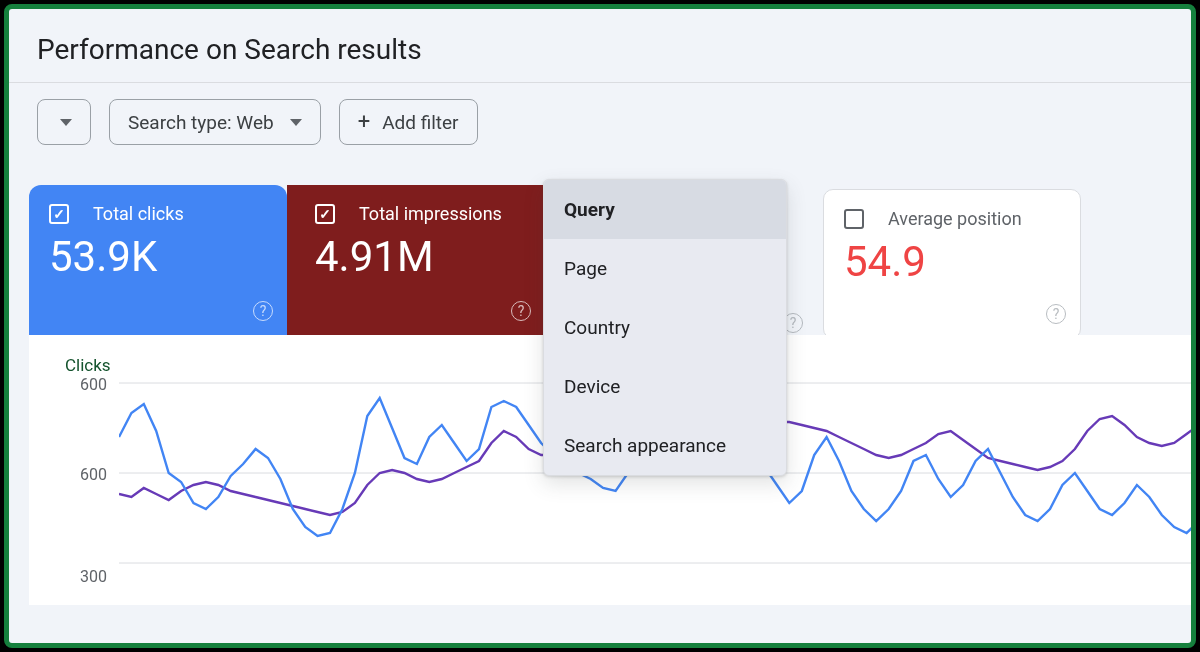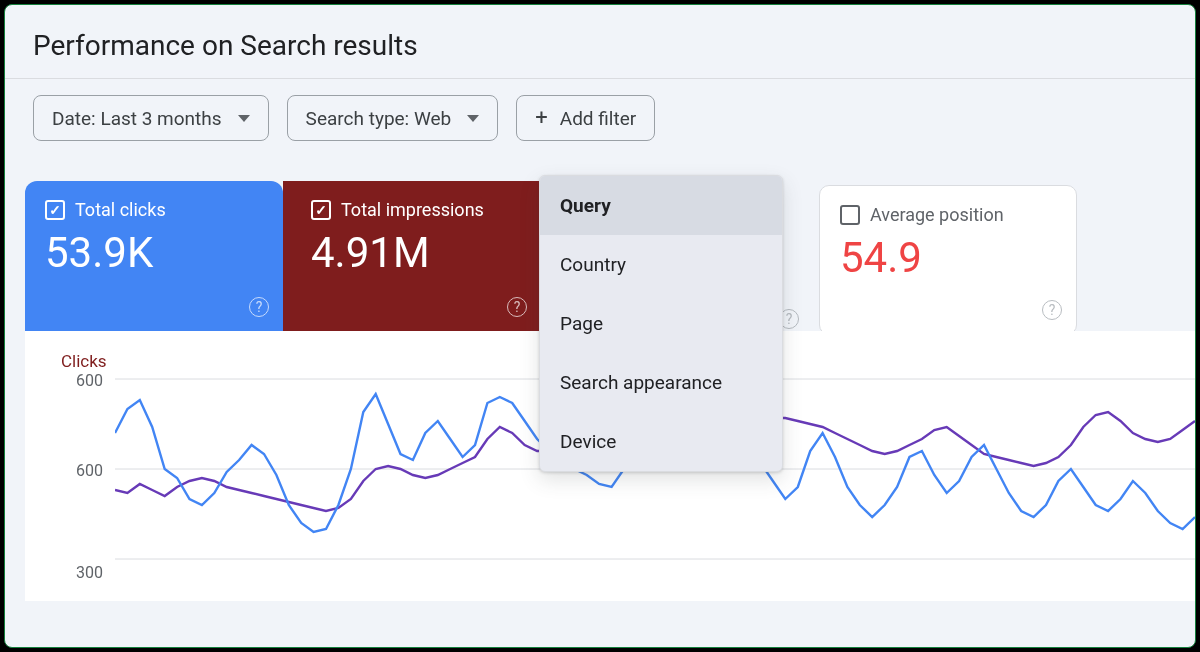--- a/index.html
+++ b/index.html
@@ -9,21 +9,21 @@
     width:1200px; height:652px; overflow:hidden;
     background:#000;
   }
   .outer {
     background:#000;
     width:1200px; height:652px;
     padding:4px;
   }
   .window {
     background:#f1f4f9;
-    border:1px solid #15803d;
+    border:5px solid #15803d;
     border-radius:8px;
     width:100%; height:100%;
     padding:0;
     position:relative;
     overflow:hidden;
   }
 
   .header {
     padding:24px 28px 16px 28px;
     font-size:28px;
@@ -77,21 +77,21 @@
   .card:first-child { border-top-left-radius:12px;}
   .card.clicks { background:#4285f4; }
   .card.impr   { background:#7f1d1d; border-radius:0;padding-left:28px;}   
   .card.pos    {
     background:#fff; color:#5f6368;
     border:1px solid #dadce0;
     border-radius:10px;
     width:258px;
     position:absolute; left:794px; top:4px; 
   }
-  .card .top { display:flex; align-items:center; gap:10px; font-size:18px;}
+  .card .top { display:flex; align-items:center; gap:24px; font-size:18px;}
   .card .value { font-size:42px; font-weight:400; margin-top:8px; }
   .card.pos .value, .card.ctr .value { color:#ef4444;}
   .card.pos .top, .card.ctr .top { color:#5f6368;}
   .help-icon {
     position:absolute; right:14px; bottom:14px;
     width:20px;height:20px;
     border:1.6px solid currentColor;
     border-radius:50%;
     display:flex; align-items:center;justify-content:center;
     font-size:14px;
@@ -111,21 +111,21 @@
   .chart-wrap {
     background:#fff;
     margin:0 0 0 20px;
     width:calc(100% - 20px);
     height:270px;
     position:relative;
     padding-left:72px;
   }
   .chart-label {
     position:absolute; left:36px; top:20px;
-    font-size:17px; color:#7f1d1d;
+    font-size:17px; color:#14532d;
   }
   .ytick {
     position:absolute; left:42px; width:36px;
     text-align:right;
     font-size:16px; color:#5f6368;
   }
   svg.chart-svg { position:absolute; left:90px; top:38px;}
   .line-clicks { stroke:#4285f4; stroke-width:2.4; fill:none;}
   .line-impr   { stroke:#673ab7; stroke-width:2.4; fill:none;}
   .grid { stroke:#dadce0; stroke-width:1;}
@@ -155,21 +155,20 @@
 <body>
 
 <div class="outer">
   <div class="window">
 
     <div class="header">Performance on Search results</div>
     <div class="divider"></div>
 
     <div class="filter-row">
       <div class="chip">
-        <span>Date: Last 3 months</span>
         <span class="caret-down"></span>
       </div>
       <div class="chip">
         <span>Search type: Web</span>
         <span class="caret-down"></span>
       </div>
       <div class="chip">
         <span class="plus">+</span>
         <span>Add filter</span>
       </div>
@@ -216,20 +215,20 @@
         <line class="grid" x1="0" y1="10" x2="1080" y2="10"></line>
         <line class="grid" x1="0" y1="100" x2="1080" y2="100"></line>
         <line class="grid" x1="0" y1="190" x2="1080" y2="190"></line>
         <polyline class="line-impr" id="line-impr" points="0.0,121.0 12.4,124.0 24.8,115.0 37.2,121.0 49.7,127.0 62.1,118.0 74.5,112.0 86.9,109.0 99.3,112.0 111.7,118.0 124.1,121.0 136.6,124.0 149.0,127.0 161.4,130.0 173.8,133.0 186.2,136.0 198.6,139.0 211.0,142.0 223.4,139.0 235.9,130.0 248.3,112.0 260.7,100.0 273.1,97.0 285.5,100.0 297.9,106.0 310.3,109.0 322.8,106.0 335.2,100.0 347.6,94.0 360.0,88.0 372.4,70.0 384.8,58.0 397.2,64.0 409.7,76.0 422.1,82.0 434.5,82.0 446.9,76.0 459.3,70.0 471.7,64.0 484.1,61.0 496.6,58.0 509.0,55.0 521.4,55.0 533.8,58.0 546.2,61.0 558.6,64.0 571.0,67.0 583.4,64.0 595.9,58.0 608.3,52.0 620.7,46.0 633.1,43.0 645.5,46.0 657.9,49.0 670.3,49.0 682.8,52.0 695.2,55.0 707.6,58.0 720.0,64.0 732.4,70.0 744.8,76.0 757.2,82.0 769.7,85.0 782.1,82.0 794.5,76.0 806.9,70.0 819.3,61.0 831.7,58.0 844.1,67.0 856.6,76.0 869.0,85.0 881.4,88.0 893.8,91.0 906.2,94.0 918.6,97.0 931.0,94.0 943.4,88.0 955.9,76.0 968.3,58.0 980.7,46.0 993.1,43.0 1005.5,52.0 1017.9,64.0 1030.3,70.0 1042.8,73.0 1055.2,70.0 1067.6,61.0 1080.0,52.0"></polyline>
         <polyline class="line-clicks" id="line-clicks" points="0.0,64.0 12.4,40.0 24.8,31.0 37.2,58.0 49.7,100.0 62.1,109.0 74.5,130.0 86.9,136.0 99.3,124.0 111.7,103.0 124.1,91.0 136.6,76.0 149.0,85.0 161.4,106.0 173.8,136.0 186.2,154.0 198.6,163.0 211.0,160.0 223.4,136.0 235.9,100.0 248.3,43.0 260.7,25.0 273.1,55.0 285.5,85.0 297.9,91.0 310.3,64.0 322.8,52.0 335.2,70.0 347.6,88.0 360.0,76.0 372.4,34.0 384.8,28.0 397.2,34.0 409.7,52.0 422.1,70.0 434.5,82.0 446.9,94.0 459.3,100.0 471.7,106.0 484.1,115.0 496.6,118.0 509.0,100.0 521.4,64.0 533.8,70.0 546.2,94.0 558.6,88.0 571.0,52.0 583.4,52.0 595.9,64.0 608.3,40.0 620.7,52.0 633.1,70.0 645.5,94.0 657.9,112.0 670.3,130.0 682.8,118.0 695.2,82.0 707.6,64.0 720.0,88.0 732.4,118.0 744.8,136.0 757.2,148.0 769.7,136.0 782.1,118.0 794.5,88.0 806.9,82.0 819.3,106.0 831.7,124.0 844.1,112.0 856.6,88.0 869.0,76.0 881.4,100.0 893.8,124.0 906.2,142.0 918.6,148.0 931.0,136.0 943.4,112.0 955.9,100.0 968.3,118.0 980.7,136.0 993.1,142.0 1005.5,130.0 1017.9,112.0 1030.3,124.0 1042.8,142.0 1055.2,154.0 1067.6,160.0 1080.0,148.0"></polyline>
       </svg>
     </div>
 
     <div class="dropdown">
       <div class="item hover">Query</div>
+      <div class="item">Page</div>
       <div class="item">Country</div>
-      <div class="item">Page</div>
+      <div class="item">Device</div>
       <div class="item">Search appearance</div>
-      <div class="item">Device</div>
     </div>
 
   </div>
 </div>
 
 </body></html>

